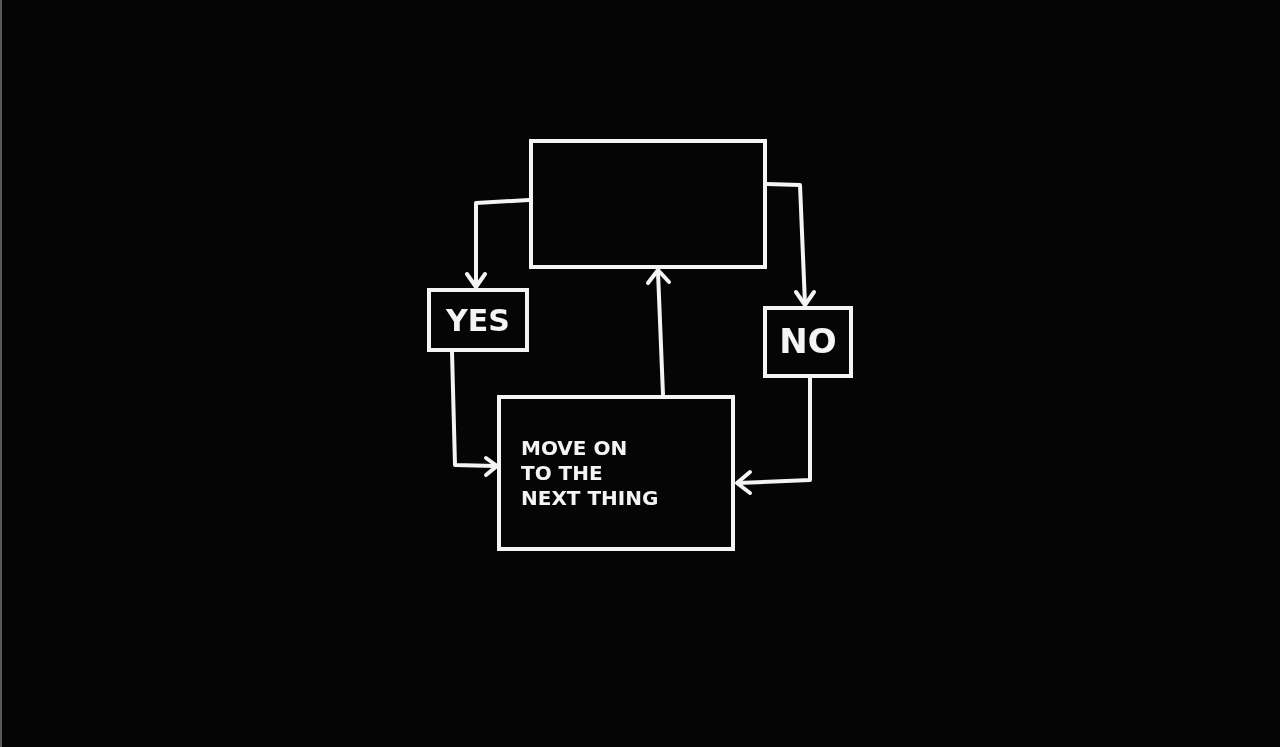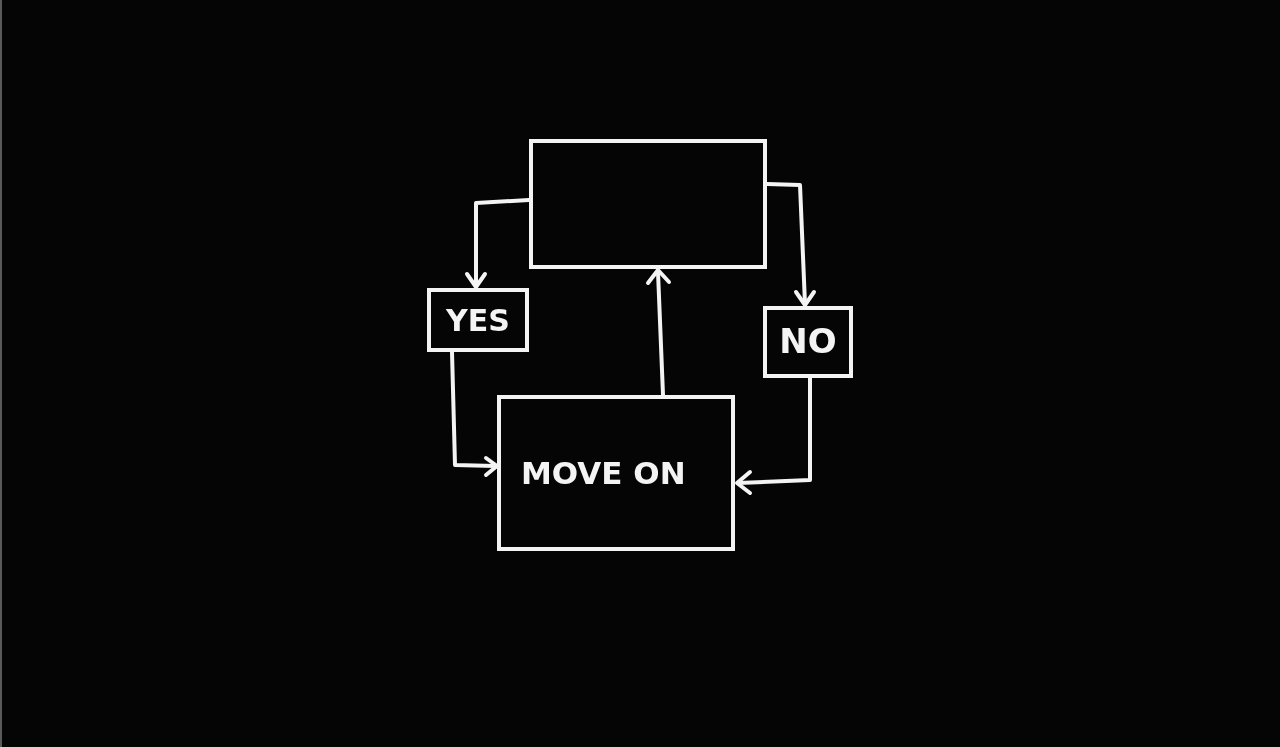--- a/index.html
+++ b/index.html
@@ -22,21 +22,21 @@
     color: #f4f4f4;
     font-family: "DejaVu Sans", sans-serif;
     font-weight: bold;
     text-transform: uppercase;
     display: flex; flex-direction: column; justify-content: center;
   }
   .box .line { display: block; white-space: nowrap; line-height: 1.1; }
   #box-question { left: 529px; top: 139px; width: 238px; height: 130px; padding-left: 14px; font-size: 30px; }
   #box-yes { left: 427px; top: 288px; width: 102px; height: 64px; align-items: center; font-size: 30px; }
   #box-no { left: 763px; top: 306px; width: 90px; height: 72px; align-items: center; font-size: 34px; }
-  #box-move { left: 497px; top: 395px; width: 238px; height: 156px; padding-left: 20px; font-size: 31px; }
+  #box-move { left: 497px; top: 395px; width: 238px; height: 156px; padding-left: 20px; font-size: 20px; }
   #box-move .line { line-height: 1.25; }
 </style>
 </head>
 <body>
 
 <div class="frame"></div>
 
 <svg class="diagram" width="1280" height="747" viewBox="0 0 1280 747">
   <g fill="none" stroke="#f4f4f4" stroke-width="4" stroke-linecap="round" stroke-linejoin="round">
 
@@ -63,13 +63,15 @@
 <div class="box" id="box-yes">
   <span class="line">YES</span>
 </div>
 
 <div class="box" id="box-no">
   <span class="line">NO</span>
 </div>
 
 <div class="box" id="box-move">
   <span class="line">MOVE ON</span>
+  <span class="line">TO THE</span>
+  <span class="line">NEXT THING</span>
 </div>
 
 </body></html>

